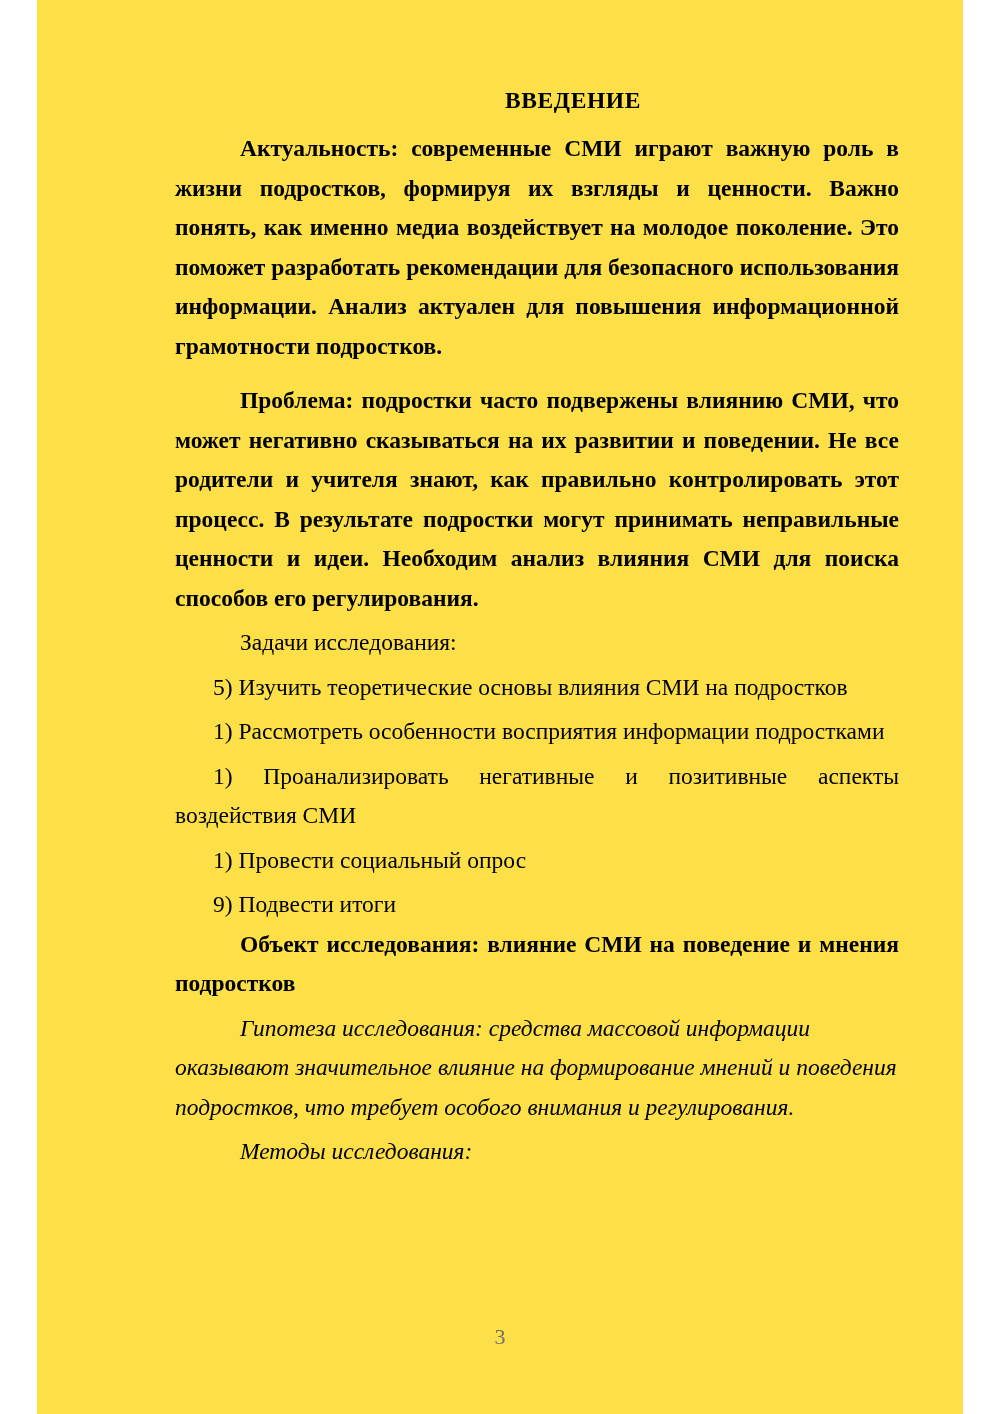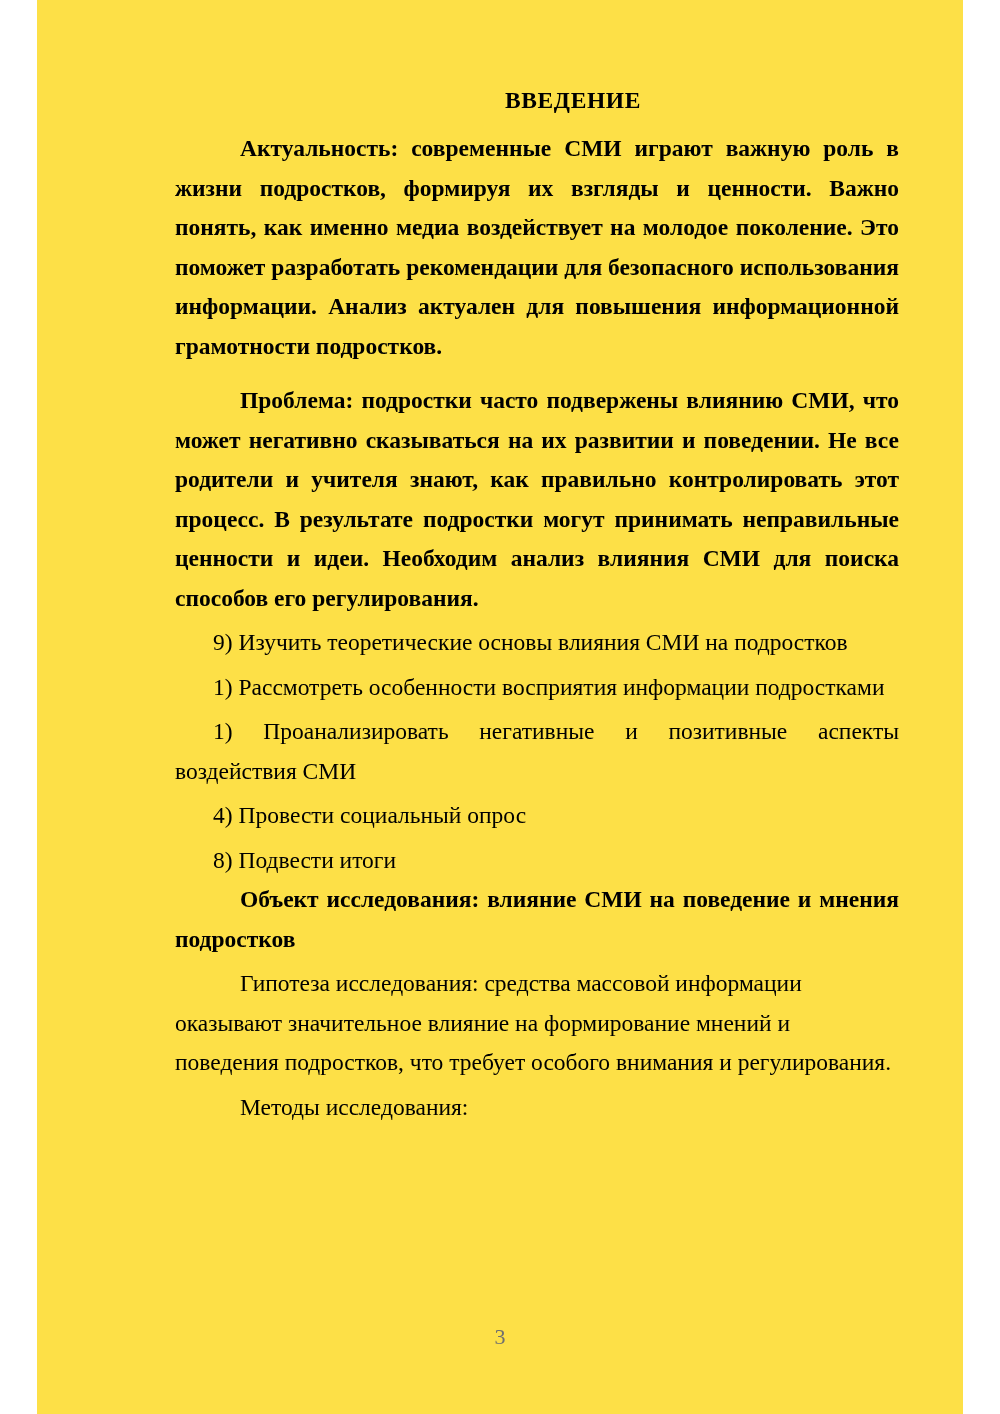--- a/index.html
+++ b/index.html
@@ -62,20 +62,21 @@
     text-indent: 65px;
     text-align: left;
     margin: 5px 0 0 0;
   }
   .tail-para {
     font-size: 23.5px;
     line-height: 39.5px;
     text-indent: 65px;
     text-align: left;
     margin: 5px 0 0 0;
+    font-style: italic;
   }
   .page-number {
     position: absolute;
     left: 0;
     right: 0;
     top: 1326px;
     text-align: center;
     font-size: 22px;
     line-height: 1;
     color: #6f6f6f;
@@ -88,30 +89,31 @@
 
   <div class="content">
 
     <h1 class="doc-title">ВВЕДЕНИЕ</h1>
 
     <p class="para">Актуальность: современные СМИ играют важную роль в жизни подростков, формируя их взгляды и ценности. Важно понять, как именно медиа воздействует на молодое поколение. Это поможет разработать рекомендации для безопасного использования информации. Анализ актуален для повышения информационной грамотности подростков.</p>
 
     <p class="para">Проблема: подростки часто подвержены влиянию СМИ, что может негативно сказываться на их развитии и поведении. Не все родители и учителя знают, как правильно контролировать этот процесс. В результате подростки могут принимать неправильные ценности и идеи. Необходим анализ влияния СМИ для поиска способов его регулирования.</p>
 
 
+    <p class="list-intro">Задачи исследования:</p>
 
-    <p class="list-item">9) Изучить теоретические основы влияния СМИ на подростков</p>
+    <p class="list-item">5) Изучить теоретические основы влияния СМИ на подростков</p>
 
     <p class="list-item">1) Рассмотреть особенности восприятия информации подростками</p>
 
     <p class="list-item">1) Проанализировать негативные и позитивные аспекты воздействия СМИ</p>
 
-    <p class="list-item">4) Провести социальный опрос</p>
+    <p class="list-item">1) Провести социальный опрос</p>
 
-    <p class="list-item">8) Подвести итоги</p>
+    <p class="list-item">9) Подвести итоги</p>
 
     <p class="para">Объект исследования: влияние СМИ на поведение и мнения подростков</p>
 
 
     <p class="tail-para">Гипотеза исследования: средства массовой информации оказывают значительное влияние на формирование мнений и поведения подростков, что требует особого внимания и регулирования.</p>
 
     <p class="tail-para">Методы исследования:</p>
 
   </div>
 

